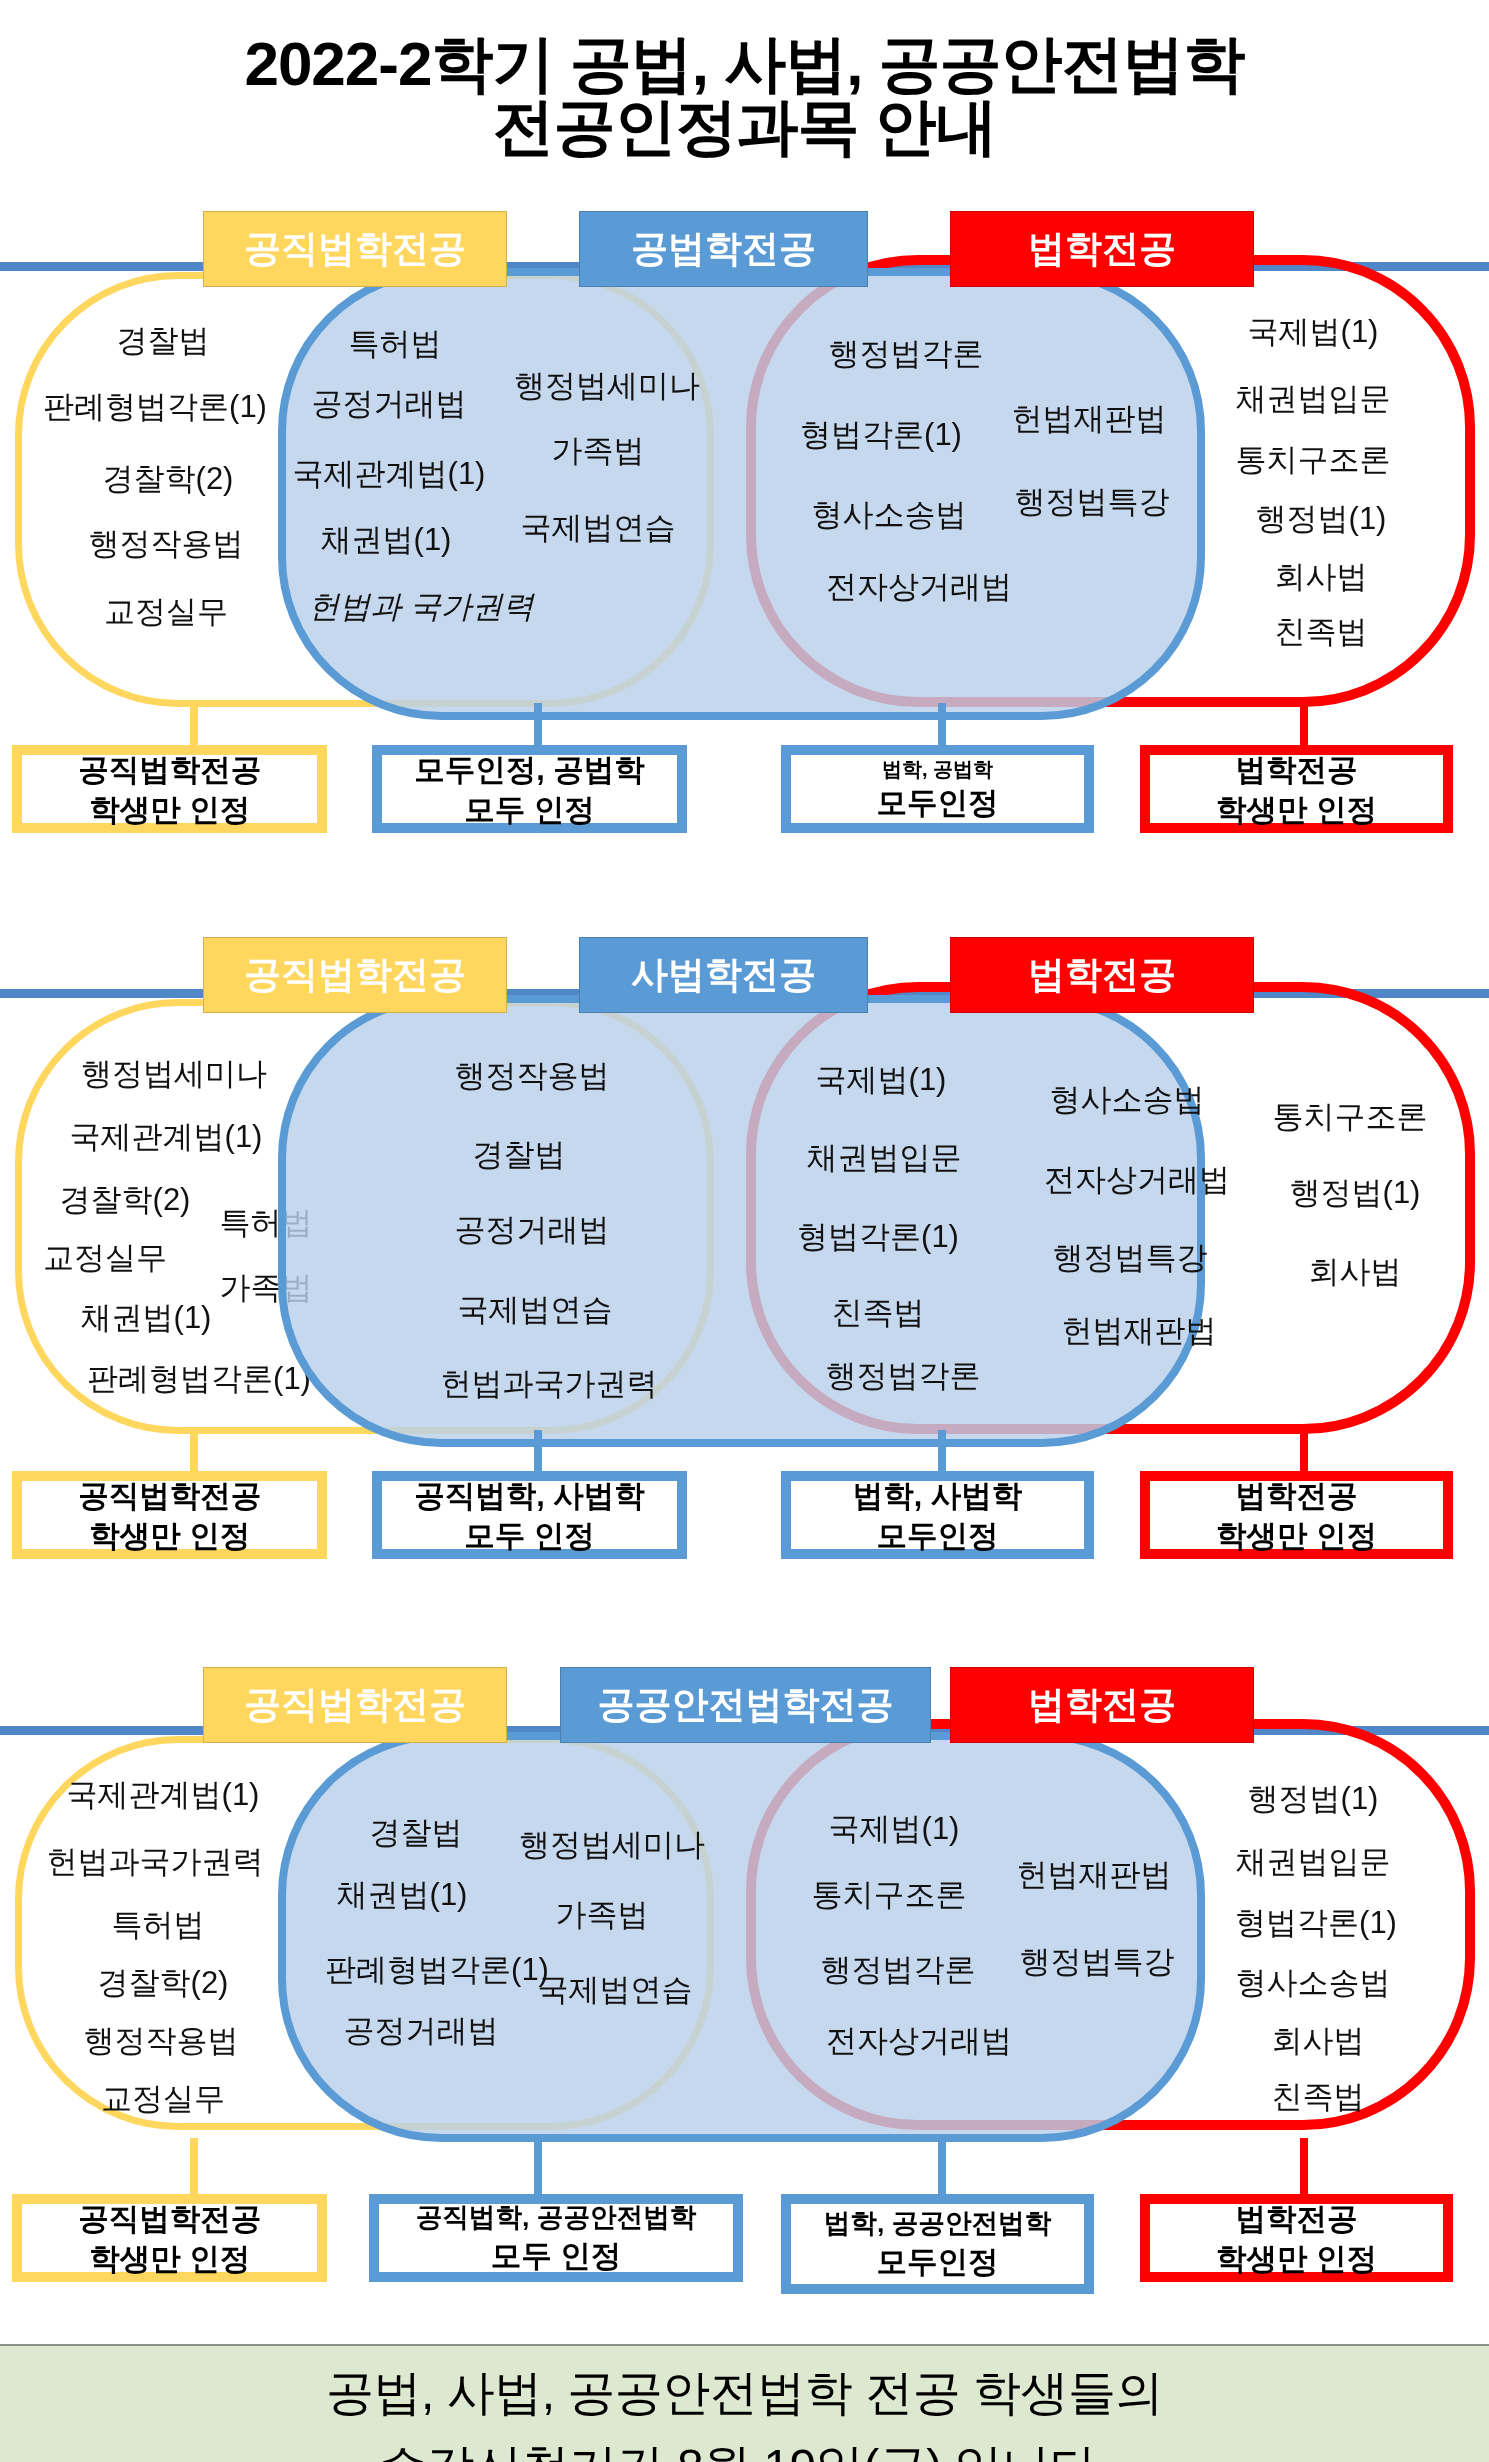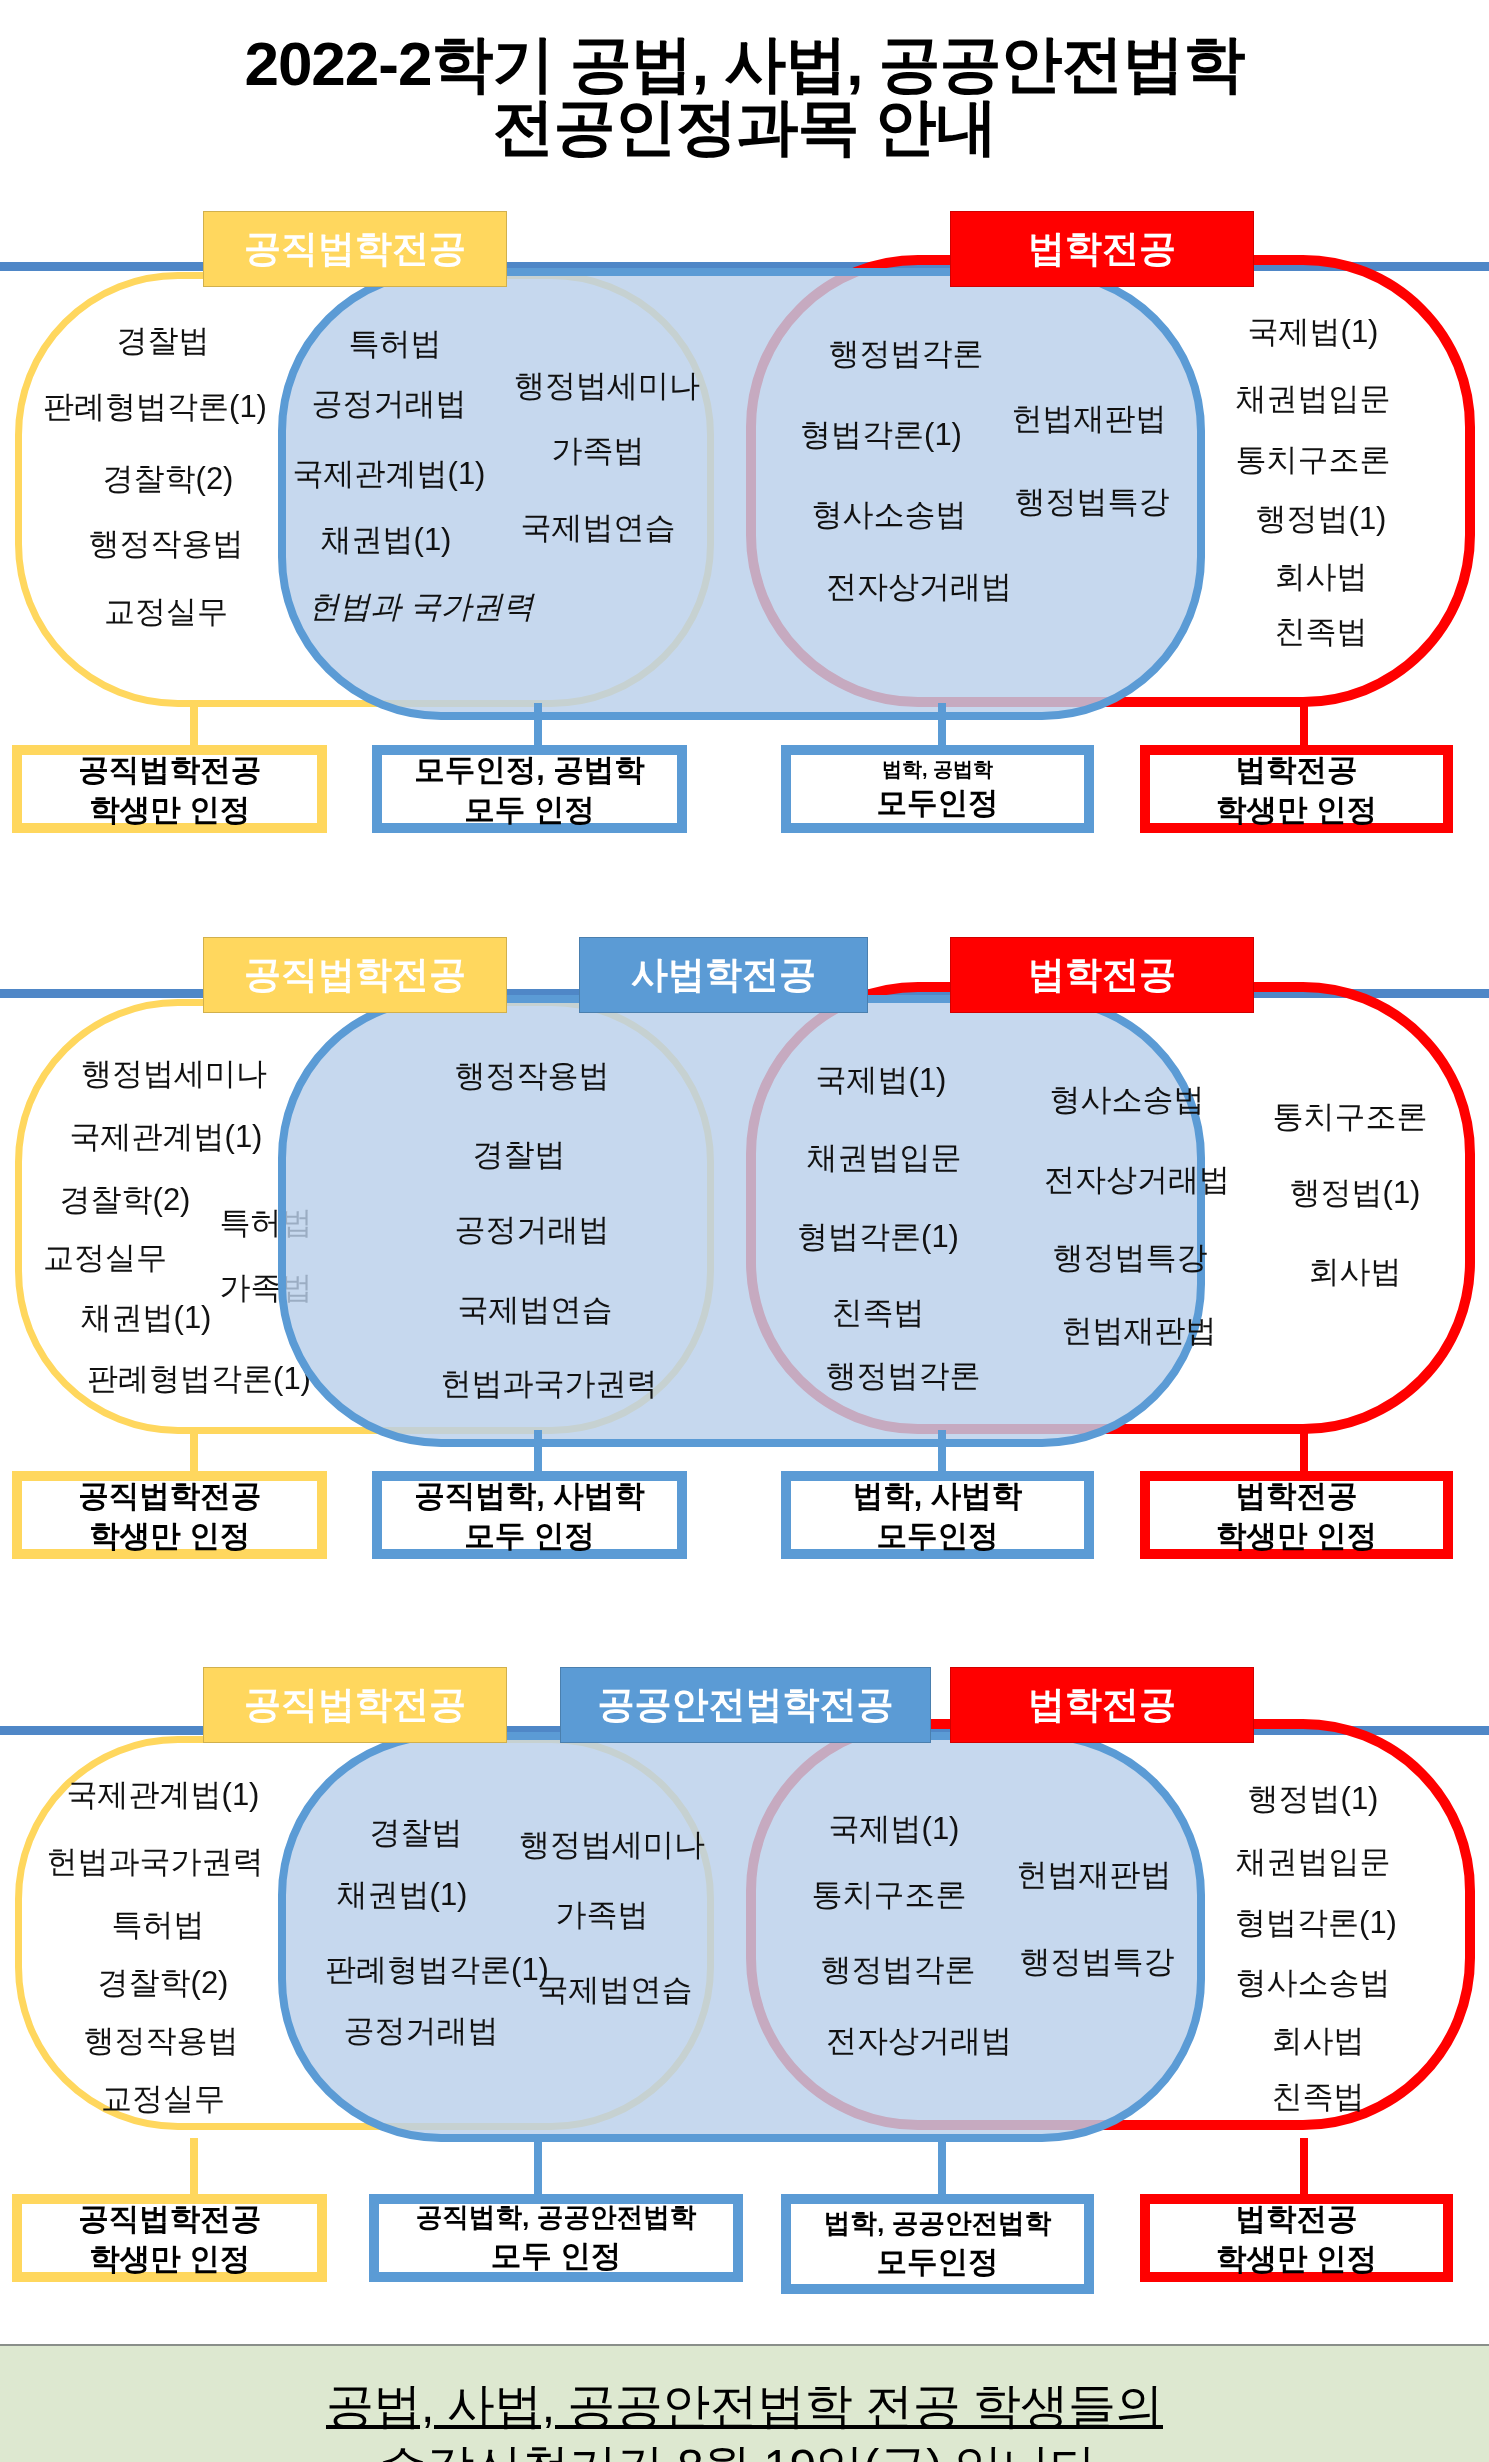--- a/index.html
+++ b/index.html
@@ -60,20 +60,21 @@
       <div class="course" style="left: 598px; top: 528px;">국제법연습</div>
       <div class="course" style="left: 386px; top: 540px;">채권법(1)</div>
       <div class="course" style="left: 421px; top: 607px; font-style: italic;">헌법과 국가권력</div>
       <div class="course" style="left: 906px; top: 354px;">행정법각론</div>
       <div class="course" style="left: 1089px; top: 419px;">헌법재판법</div>
       <div class="course" style="left: 881px; top: 435px;">형법각론(1)</div>
       <div class="course" style="left: 1092px; top: 502px;">행정법특강</div>
       <div class="course" style="left: 889px; top: 515px;">형사소송법</div>
       <div class="course" style="left: 919px; top: 587px;">전자상거래법</div>
       <div class="hdr" style="left: 203px; top: 211px; width: 304px; height: 76px; background: rgb(255, 215, 94);">공직법학전공</div>
+      <div class="hdr" style="left: 579px; top: 211px; width: 289px; height: 76px; background: rgb(91, 155, 213);">공법학전공</div>
       <div class="hdr" style="left: 950px; top: 211px; width: 304px; height: 76px; background: rgb(255, 0, 0);">법학전공</div>
       <div class="conn" style="left: 190px; top: 703px; height: 46px; background: rgb(255, 215, 94);"></div>
       <div class="conn" style="left: 534px; top: 703px; height: 46px; background: rgb(91, 155, 213);"></div>
       <div class="conn" style="left: 938px; top: 703px; height: 46px; background: rgb(91, 155, 213);"></div>
       <div class="conn" style="left: 1300px; top: 703px; height: 46px; background: rgb(255, 0, 0);"></div>
       <div class="rbox" style="left: 12.3px; top: 745px; width: 315px; height: 88px; border: 10.8px solid rgb(255, 215, 94);">
         <div class="bline" style="font-size: 30.5px;">공직법학전공</div>
         <div class="bline" style="font-size: 30.5px;">학생만 인정</div>
       </div>
       <div class="rbox" style="left: 372px; top: 745px; width: 315px; height: 88px; border: 10.8px solid rgb(91, 155, 213);">
@@ -193,17 +194,17 @@
         <div class="bline" style="font-size: 30.5px;">모두인정</div>
       </div>
       <div class="rbox" style="left: 1140px; top: 2194px; width: 313px; height: 88px; border: 10.8px solid rgb(255, 0, 0);">
         <div class="bline" style="font-size: 30.5px;">법학전공</div>
         <div class="bline" style="font-size: 30.5px;">학생만 인정</div>
       </div>
     </div>
   </div>
 
 <div class="footer">
-  <div class="ftext main" style="top:60px;text-decoration:underline;">공법, 사법, 공공안전법학 전공 학생들의</div>
+  <div class="ftext main" style="top:47px;">공법, 사법, 공공안전법학 전공 학생들의</div>
   <div class="ftext main" style="top:121px;">수강신청기간 8월 19일(금) 입니다.</div>
 
 </div>
 
 
 </body></html>

